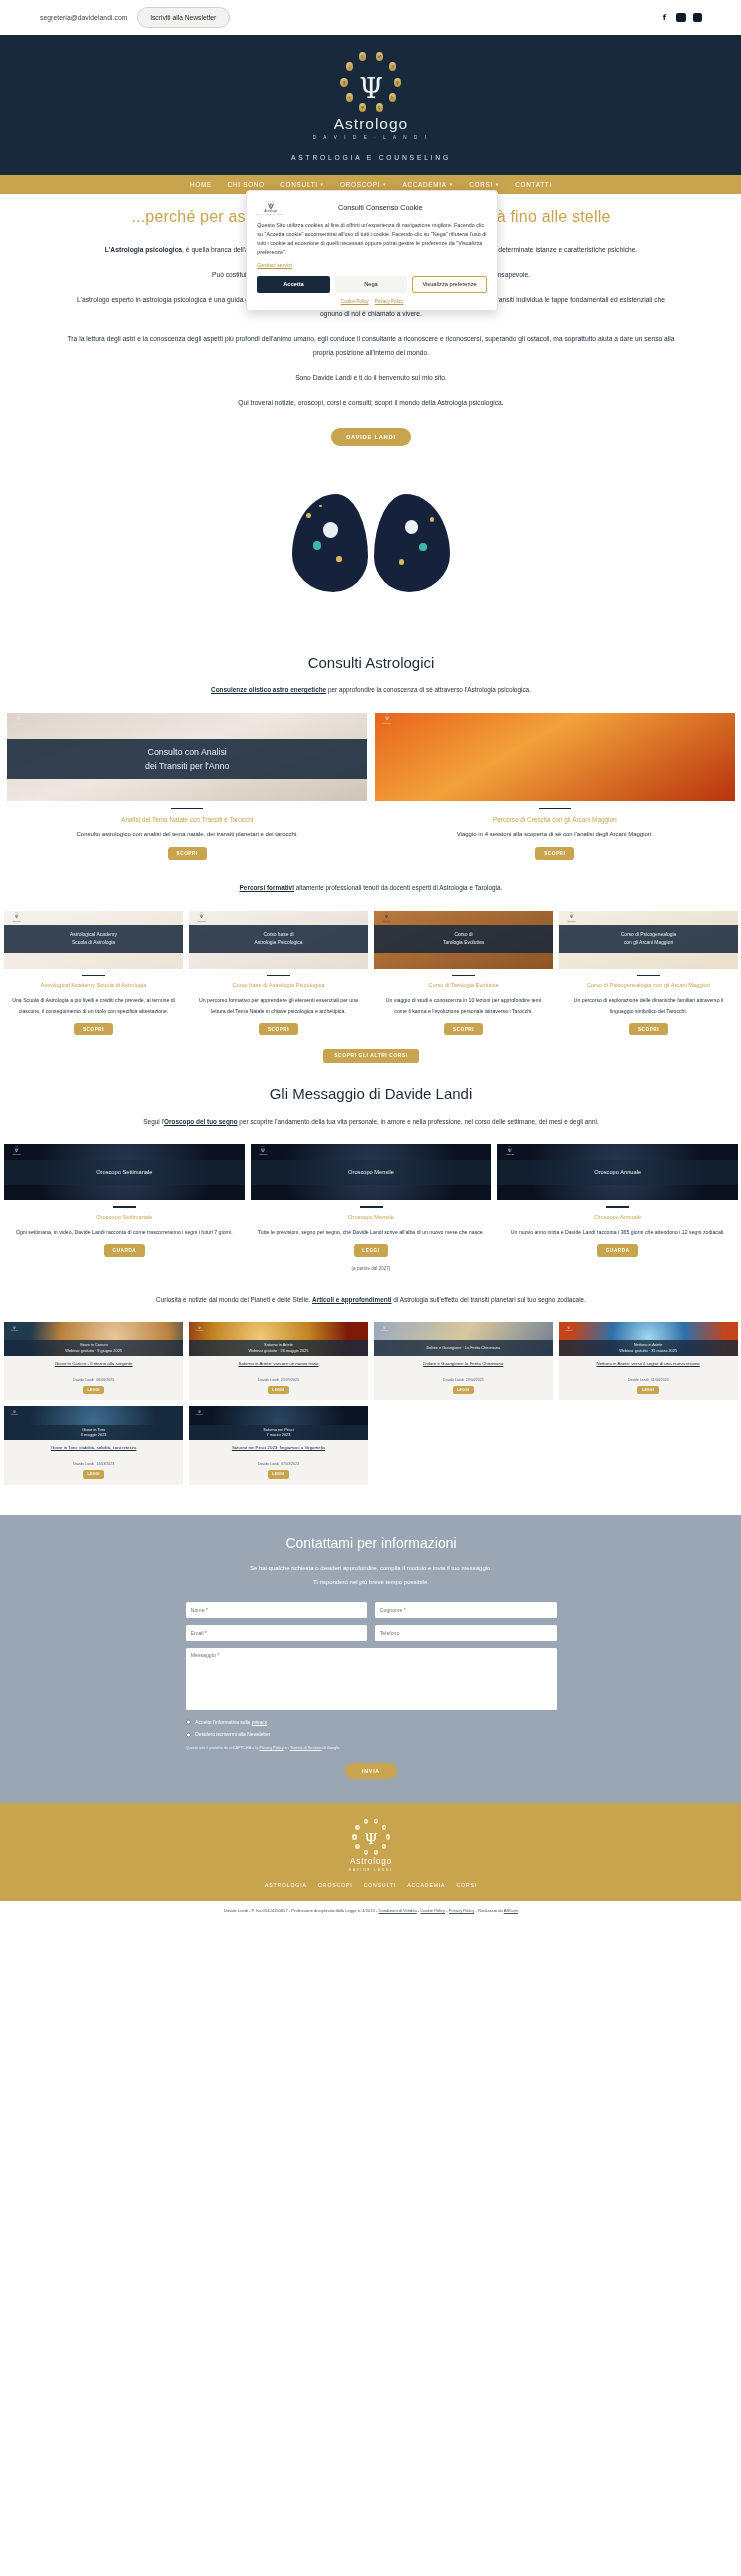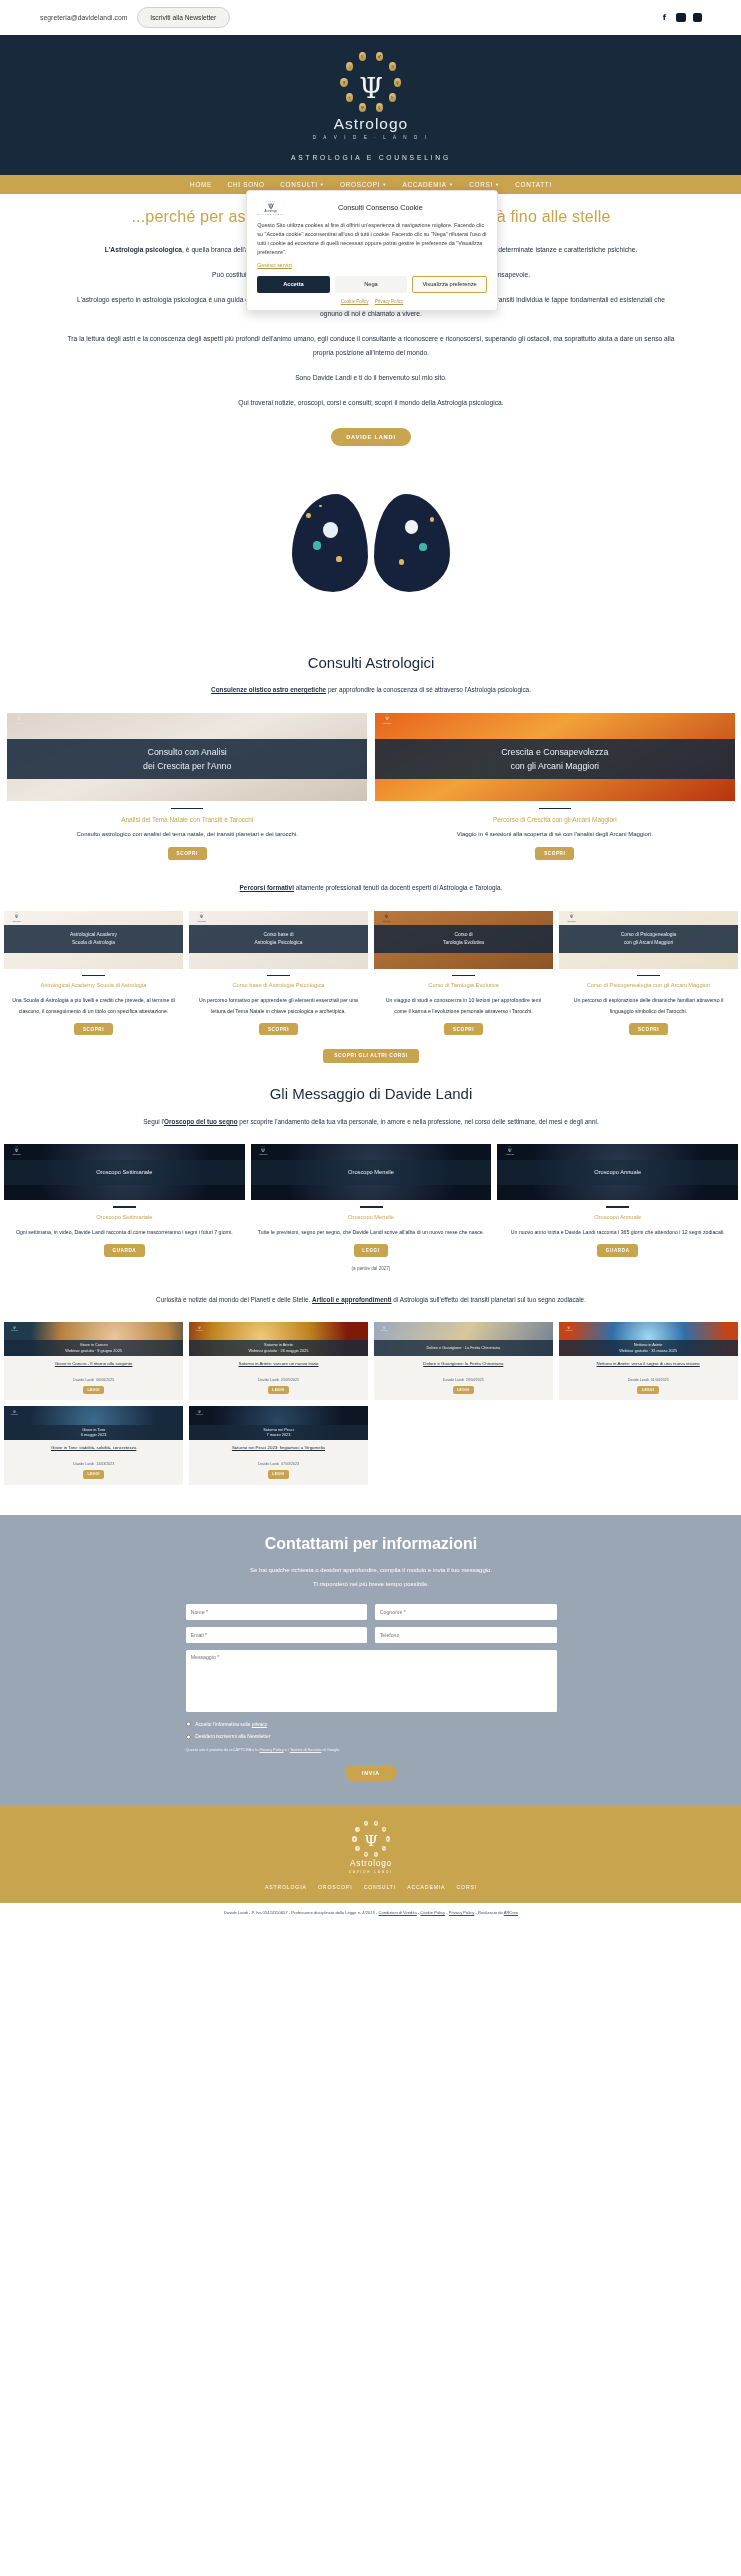--- a/index.html
+++ b/index.html
@@ -128,21 +128,21 @@
             color:#e8eef5;font-size:3.9px;display:flex;flex-direction:column;
             align-items:center;justify-content:center;line-height:1.5;text-align:center;padding:0 2.1px}
   .news-body{padding:4.6px 4.6px 6.2px;text-align:center}
   .news-title{font-size:4.4px;color:#18293c;text-decoration:underline;line-height:1.55;min-height:13.4px}
   .news-meta{font-size:3.6px;color:#5b6774;margin-top:4.1px}
   .btn-xs{display:inline-block;background:#c8a44e;color:#fff;font-size:3.3px;letter-spacing:0.4px;
           padding:2.1px 4.6px;border-radius:2.1px;margin-top:4.1px;cursor:pointer;font-weight:bold}
 
   
   .contact{background:#9aa6b4;margin-top:25px;padding:20.6px 0 24px;text-align:center;color:#fff}
-  .contact h2{font-size:16px;font-weight:700;margin-bottom:11.3px;color:#fff}
+  .contact h2{font-size:14px;font-weight:400;margin-bottom:11.3px;color:#fff}
   .contact p{font-size:6px;line-height:1.95;margin-bottom:2.1px}
   .form{width:371px;margin:13.4px auto 0;text-align:left}
   .frow{display:flex;gap:7.2px;margin-bottom:6.7px}
   .frow input{flex:1;height:16.5px;border:0;border-radius:1.5px;padding:0 5.2px;font-size:5.2px;
               background:#fff;color:#333;font-family:"Liberation Sans",sans-serif}
   .form textarea{width:100%;height:62px;border:0;border-radius:1.5px;padding:4.1px 5.2px;font-size:5.2px;
                  background:#fff;resize:none;font-family:"Liberation Sans",sans-serif;color:#333}
   .chkrow{display:flex;align-items:center;gap:4.1px;margin-top:7.2px;font-size:4.9px}
   .chkrow input{width:5.7px;height:5.7px}
   .chkrow a{text-decoration:underline}
@@ -283,36 +283,32 @@
   </div>
   <div class="row2" id="consulti-cards">
       <div class="big-card"><div class="big-img" style="background:linear-gradient(160deg,#ddd3c9,#efe8e0 45%,#cfc4b6)">
       <div class="mini-logo lt">
             <div class="d">···</div>
             <div class="p">Ψ</div>
             <div class="n">Astrologo</div>
           </div>
       <div class="band">
         <span>Consulto con Analisi</span>
-        <span>dei Crescita per l'Anno</span>
+        <span>dei Transiti per l'Anno</span>
           </div>
         </div>
     <div class="rule"></div>
     <div class="c-title">Analisi del Tema Natale con Transiti e Tarocchi</div>
     <div class="c-desc">Consulto astrologico con analisi del tema natale, dei transiti planetari e dei tarocchi.</div>
     <a class="btn-sm">SCOPRI</a></div>
       <div class="big-card"><div class="big-img" style="background:linear-gradient(150deg,#e8641c,#f2a23a 40%,#b8330d)">
       <div class="mini-logo lt">
             <div class="d">···</div>
             <div class="p">Ψ</div>
             <div class="n">Astrologo</div>
-          </div>
-      <div class="band">
-        <span>Crescita e Consapevolezza</span>
-        <span>con gli Arcani Maggiori</span>
           </div>
         </div>
     <div class="rule"></div>
     <div class="c-title">Percorso di Crescita con gli Arcani Maggiori</div>
     <div class="c-desc">Viaggio in 4 sessioni alla scoperta di sé con l'analisi degli Arcani Maggiori.</div>
     <a class="btn-sm">SCOPRI</a></div>
     </div>
 </div>
 
 <div class="sec">

